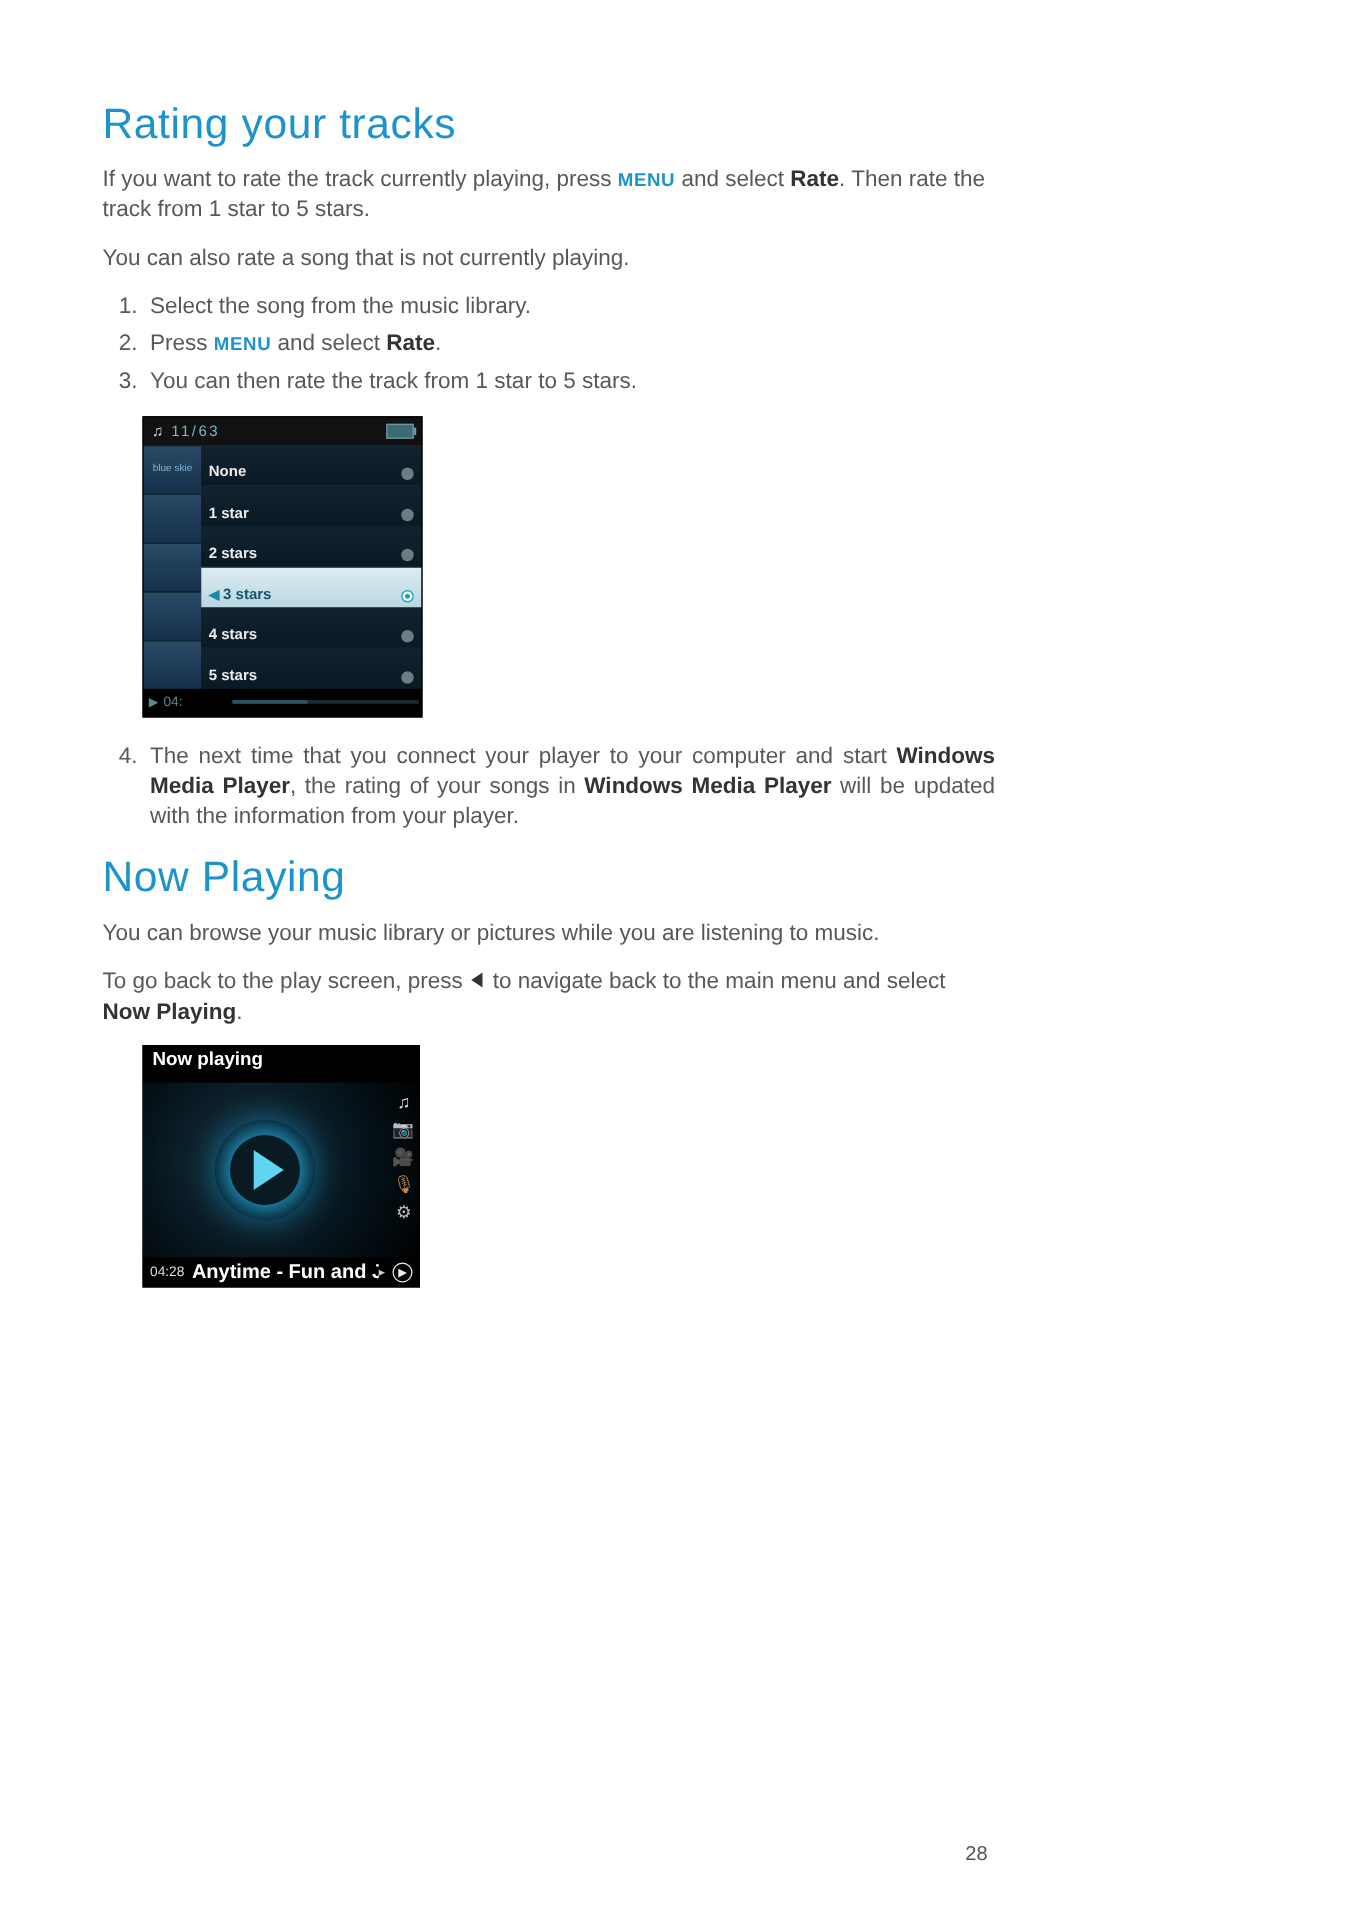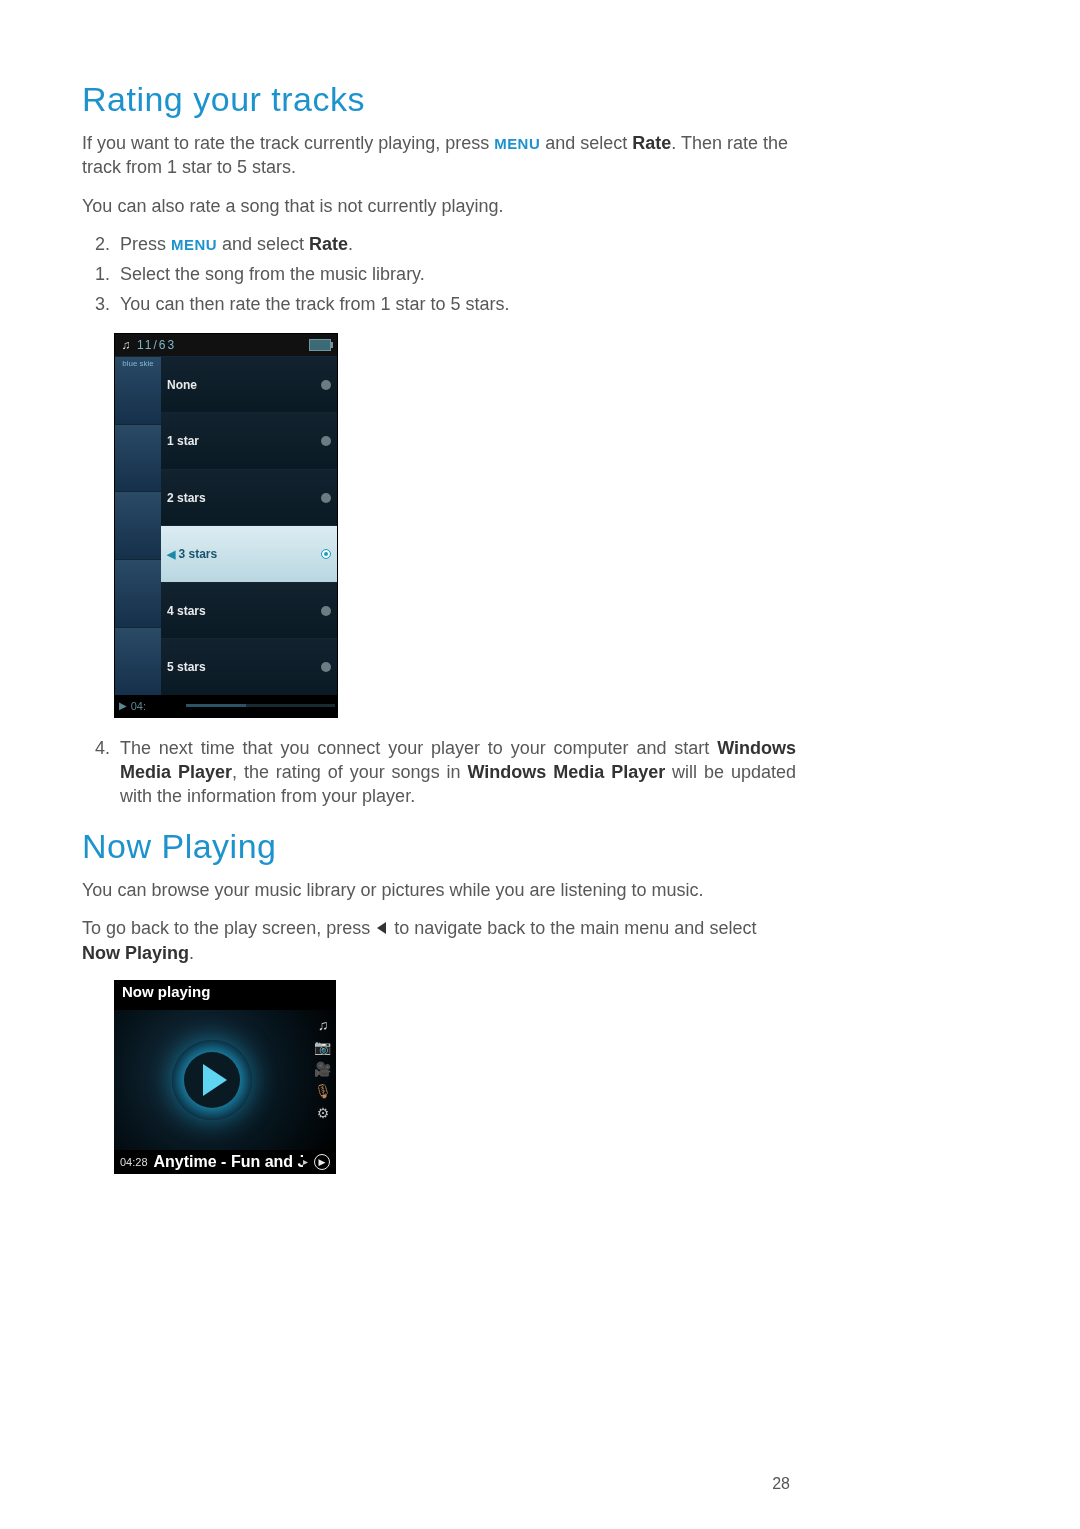--- a/index.html
+++ b/index.html
@@ -115,32 +115,32 @@
     width:46px;
     display:flex;
     flex-direction:column;
   }
   .rd-thumb {
     flex:1;
     background: linear-gradient(#2a4a66,#15304a);
     font-size:8px;
     color:#7fb6d6;
     text-align:center;
-    padding-top:2px;
+    padding-top:13px;
     border-top:1px solid #132634;
   }
   .rd-list {
     flex:1;
   }
   .rd-row {
     display:flex;
-    align-items:center;
+    align-items:flex-end;
     justify-content:space-between;
     height:23.5px;
-    padding:16px 6px;
+    padding:4px 6px;
     border-top:1px solid #132634;
     background: linear-gradient(#12222e,#0a1a25);
     font-size:12px;
     font-weight:700;
     color:#eaeaea;
   }
   .rd-row.selected {
     background: linear-gradient(#dcecf2,#b9d7e1);
     color:#18556d;
   }
@@ -292,24 +292,24 @@
   <h2 class="section-title">Rating your tracks</h2>
 
 
   <p class="body">
     <span>If you want to rate the track currently playing, press </span><span class="menu-key">MENU</span><span> and select </span><span class="bold">Rate</span><span>. Then rate the track from 1 star to 5 stars.</span>
   </p>
 
   <p class="body">You can also rate a song that is not currently playing.</p>
 
   <ol class="steps">
+    <li data-num="1.">Select the song from the music library.</li>
     <li data-num="2.">
       <span>Press </span><span class="menu-key">MENU</span><span> and select </span><span class="bold">Rate</span><span>.</span>
     </li>
-    <li data-num="1.">Select the song from the music library.</li>
     <li data-num="3.">You can then rate the track from 1 star to 5 stars.</li>
   </ol>
 
   <div class="rating-device">
     <div class="rd-status">
       <span class="rd-music-glyph">♫</span>
       <span class="rd-status-count">11/63</span>
       <span class="rd-batt"></span>
     </div>
     <div class="rd-body">

